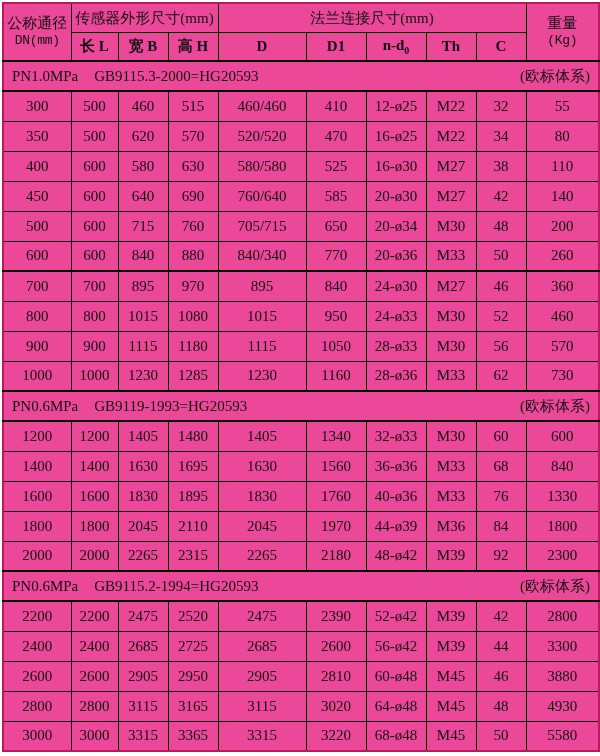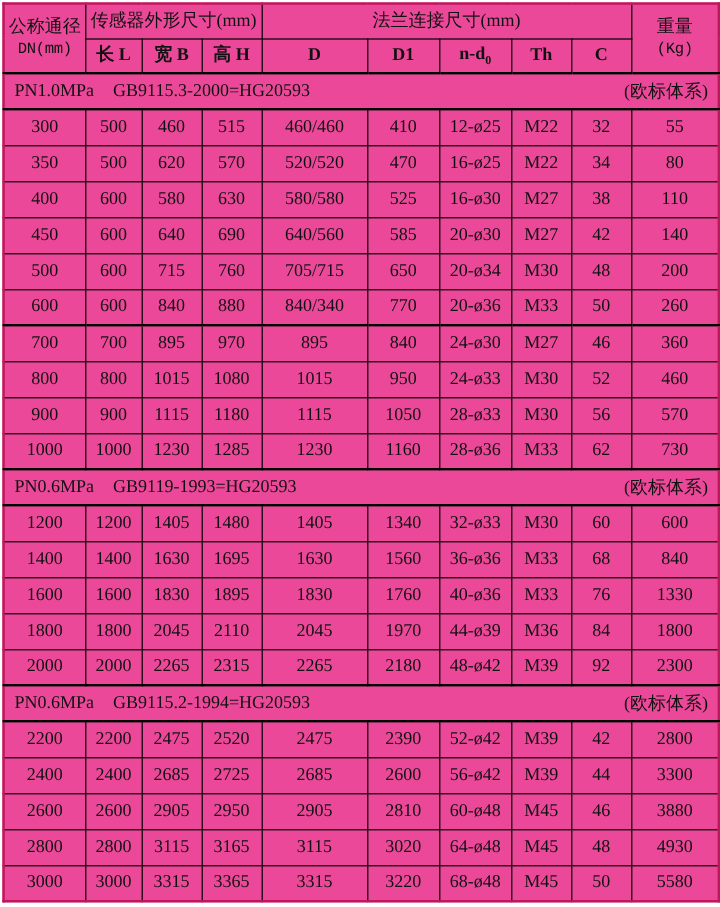--- a/index.html
+++ b/index.html
@@ -139,21 +139,21 @@
           <td>16-ø30</td>
           <td>M27</td>
           <td>38</td>
           <td>110</td>
         </tr>
         <tr>
           <td>450</td>
           <td>600</td>
           <td>640</td>
           <td>690</td>
-          <td>640/560</td>
+          <td>760/640</td>
           <td>585</td>
           <td>20-ø30</td>
           <td>M27</td>
           <td>42</td>
           <td>140</td>
         </tr>
         <tr>
           <td>500</td>
           <td>600</td>
           <td>715</td>

